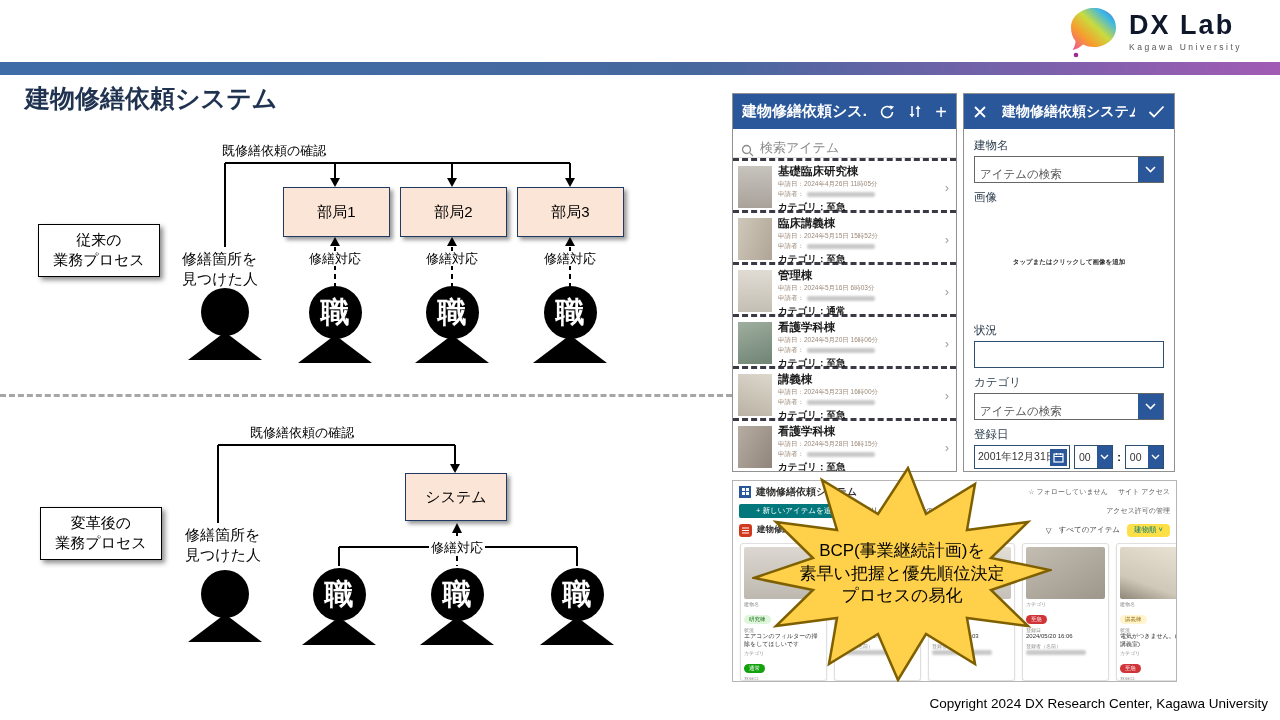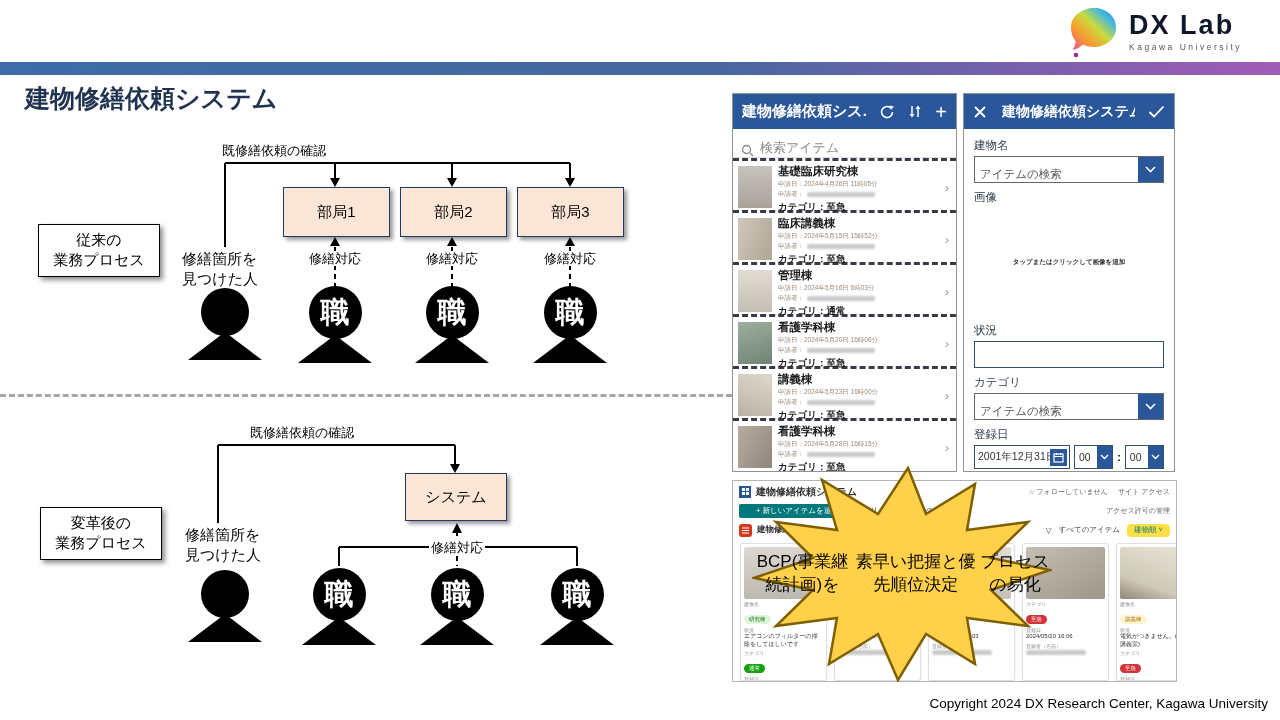--- a/index.html
+++ b/index.html
@@ -94,21 +94,21 @@
   .fv{font-size:6px;color:#323130;line-height:1.25;}
   .pill{display:inline-block;font-size:5.5px;padding:1px 5px;border-radius:7px;margin-top:1px;}
   .pill.lgreen{background:#dff6dd;color:#0b6a0b;}
   .pill.lyellow{background:#fff4ce;color:#986f0b;}
   .pill.red{background:#D13438;color:#fff;}
   .pill.green{background:#13A10E;color:#fff;}
   .pill:empty{display:none;}
   
   .burst{position:absolute;left:752px;top:466px;width:300px;height:216px;z-index:20;}
   .burst-text{position:absolute;left:752px;top:466px;width:300px;height:216px;z-index:21;
-              display:flex;flex-direction:row;align-items:center;justify-content:center;
+              display:flex;flex-direction:column;align-items:center;justify-content:center;
               font-size:17px;line-height:1.34;text-align:center;color:#000;}
   
   .uni-logo{position:absolute;left:28px;top:672px;display:flex;align-items:center;gap:9px;z-index:2;}
   .uni-name{font-size:21px;font-weight:bold;color:#3f3f3f;letter-spacing:2px;line-height:1;}
   .uni-sub{font-size:7.5px;font-weight:bold;color:#3f3f3f;letter-spacing:1.1px;margin-top:3px;}
   .copyright{position:absolute;right:12px;top:696px;font-size:13.5px;color:#000;}
 </style>
 </head>
 <body>
 

